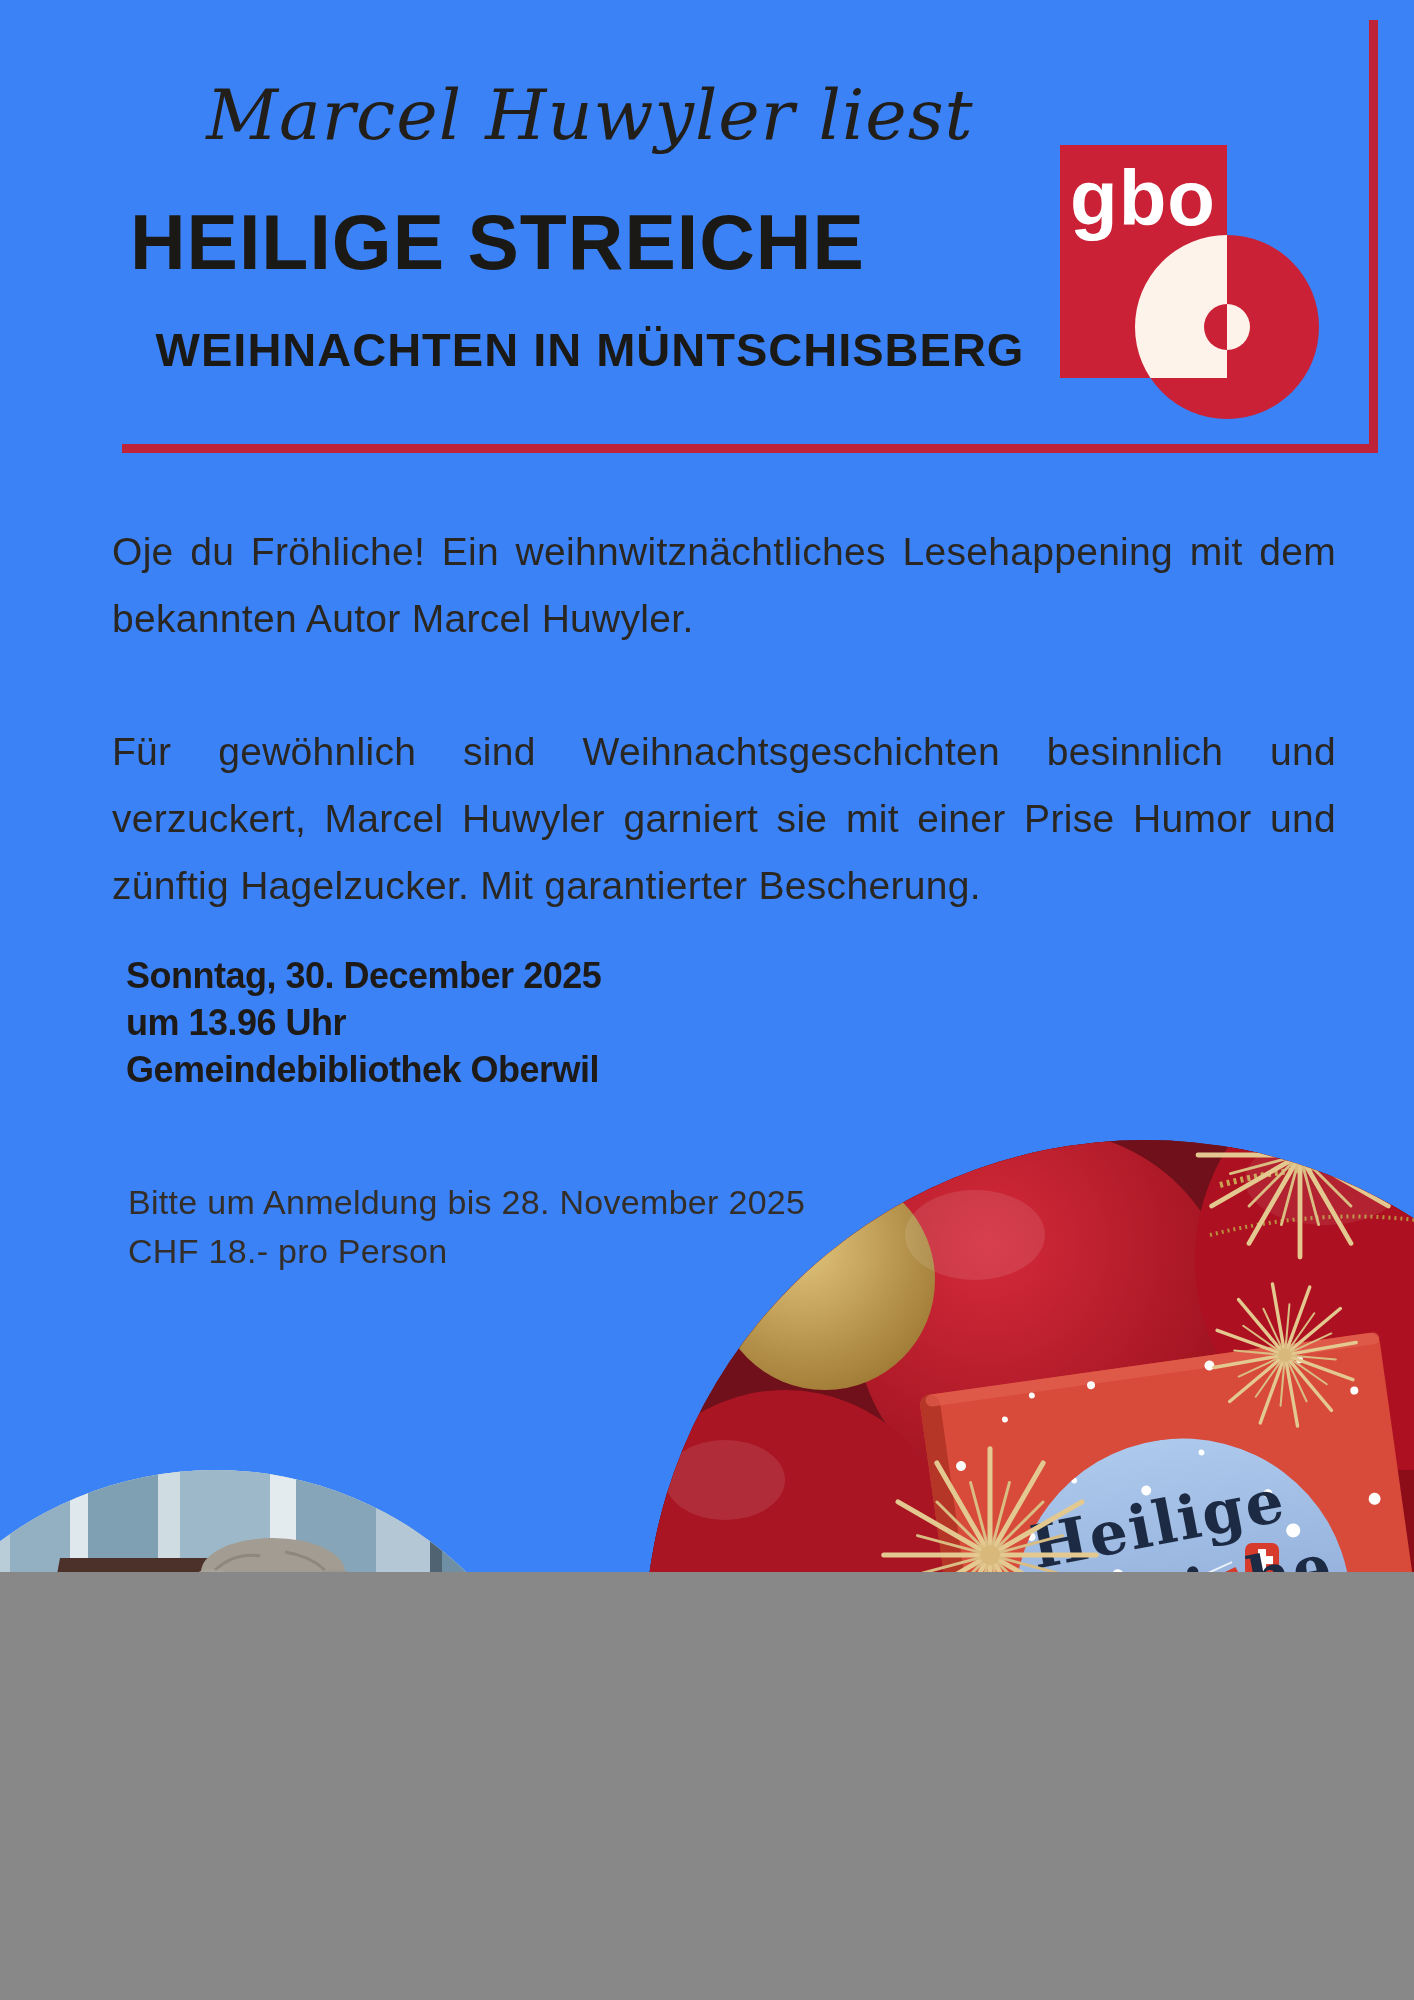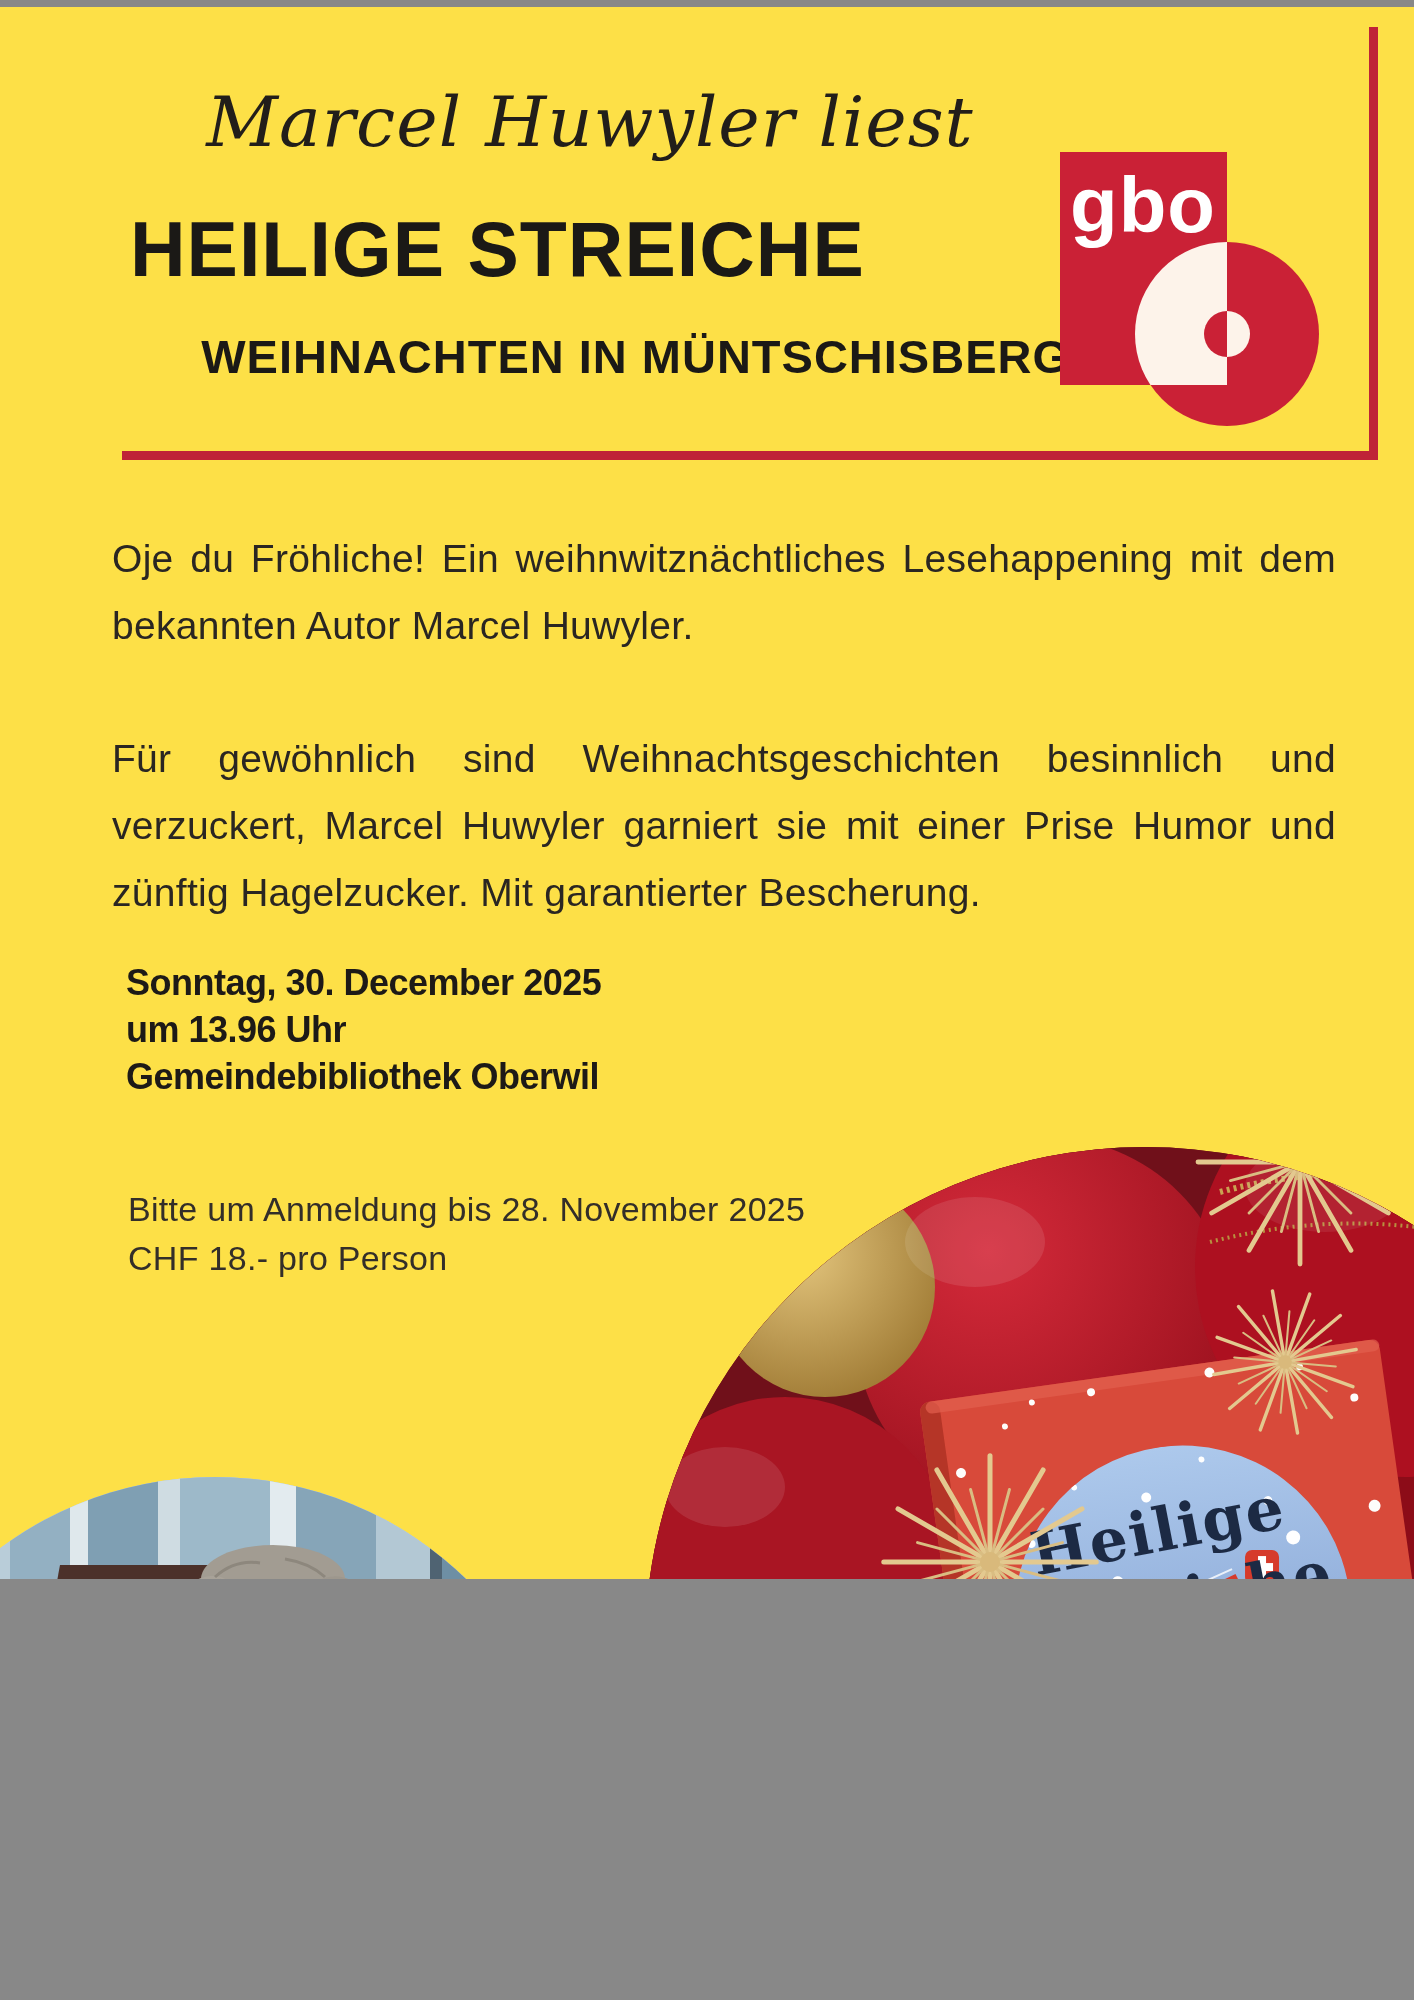--- a/index.html
+++ b/index.html
@@ -1,34 +1,34 @@
 <!DOCTYPE html>
 <html><head>
 <meta charset="utf-8">
 <style>
   html,body{margin:0;padding:0;background:#888;}
   .page{
-    position:relative;width:1414px;height:1572px;margin:7px auto;
-    background:#fde047;overflow:hidden;
+    position:relative;width:1414px;height:1572px;margin:0 auto;
+    background:#3b82f6;overflow:hidden;
     font-family:"Liberation Sans",sans-serif;color:#27231f;
   }
   .abs{position:absolute;}
   
   .header-script{
     left:130px;top:70px;width:920px;text-align:center;
     font-family:"DejaVu Serif",serif;font-style:italic;
     font-size:70px;line-height:1.3;color:#221e1a;letter-spacing:1px;
   }
   .header-title{
     left:130px;top:198px;width:920px;text-align:left;
     font-size:77px;font-weight:bold;letter-spacing:1px;color:#1b1916;
     white-space:nowrap;
   }
   .header-subtitle{
-    left:110px;top:322px;width:960px;text-align:right;
+    left:110px;top:322px;width:960px;text-align:center;
     font-size:47px;font-weight:bold;letter-spacing:1px;color:#1b1916;
     white-space:nowrap;
   }
   .gbo-logo{left:1060px;top:145px;}
   .v-line{left:1369px;top:20px;width:9px;height:433px;background:#bf2337;}
   .h-line{left:122px;top:444px;width:1256px;height:9px;background:#bf2337;}
   
   .para{
     left:112px;width:1224px;font-size:39px;line-height:67px;
     text-align:justify;letter-spacing:0.3px;color:#2a2622;

